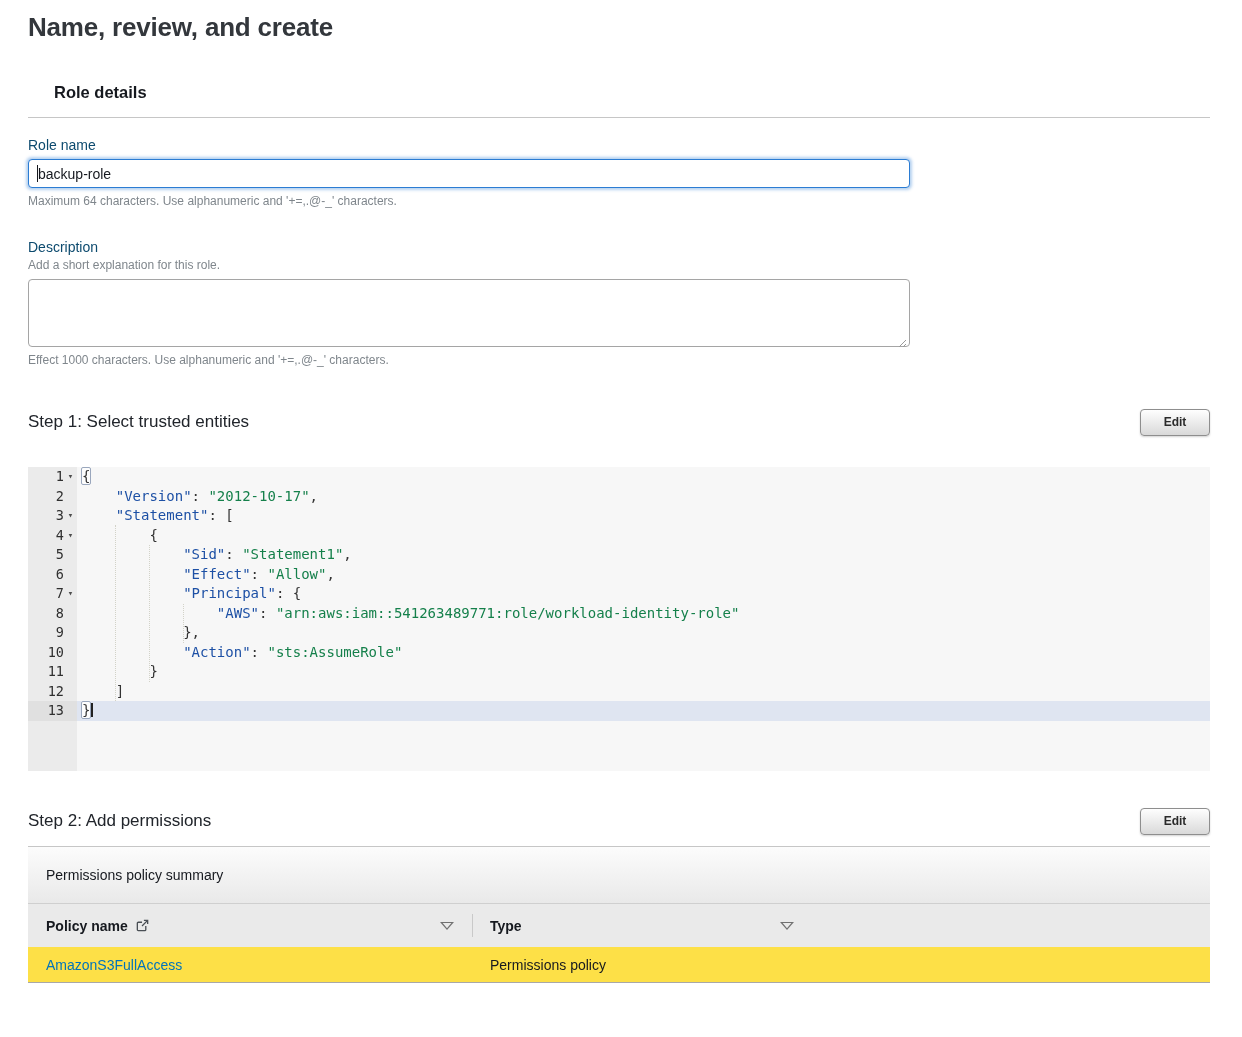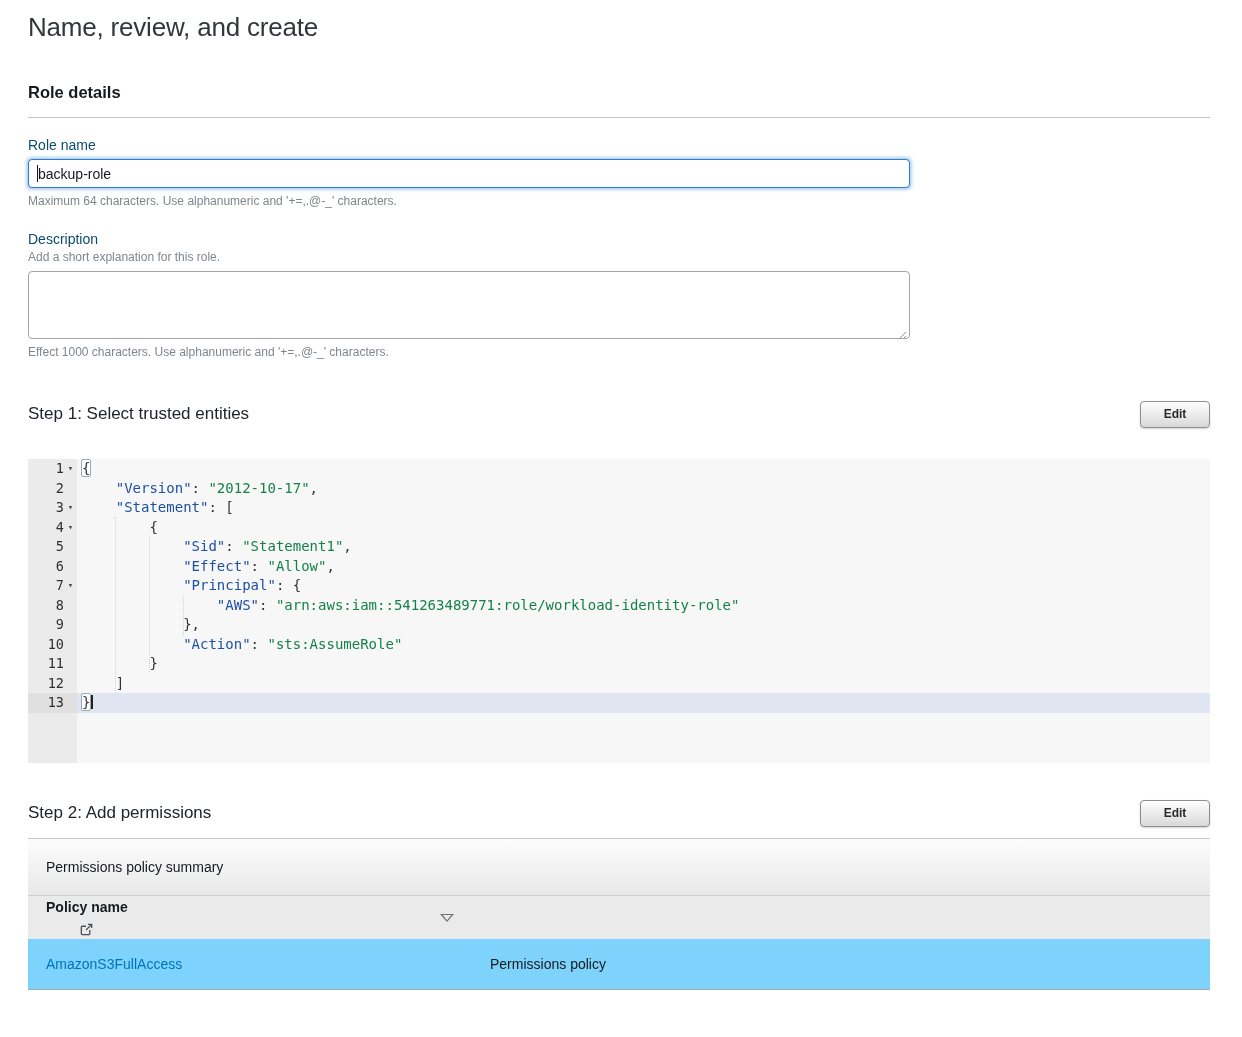--- a/index.html
+++ b/index.html
@@ -4,23 +4,23 @@
 <style>
   * { box-sizing: border-box; margin: 0; padding: 0; }
   html,body { background:#fff; }
   body {
     width:1242px; height:1037px;
     font-family:"Liberation Sans", sans-serif;
     color:#16191f; overflow:hidden;
   }
   .content { padding:12px 32px 0 28px; width:1242px; }
 
-  .page-title { font-size:26px; font-weight:400; color:#33373c; letter-spacing:-0.2px; }
-
-  .section-heading { margin-top:40px; font-size:16.5px; font-weight:700; color:#16191f; }
+  .page-title { font-size:26px; font-weight:700; color:#33373c; letter-spacing:-0.2px; }
+
+  .section-heading { margin-top:40px; font-size:16.5px; font-weight:700; color:#16191f;margin-left:26px; }
   .rule { margin-top:15px; border:none; border-top:1px solid #c6c6c6; height:0; }
 
   .field-label { margin-top:19px; font-size:14px; color:#0c4a6e; }
   .field-help  { margin-top:3px; font-size:12px; color:#7f868c; }
   .field-constraint { margin-top:6px; font-size:12px; color:#7f868c; }
 
   .input-wrap { position:relative; width:990px; margin-top:6px; }
   .role-input {
     width:882px; height:29px; padding:0 9px; font-size:14px; color:#16191f;
     font-family:"Liberation Sans", sans-serif;
@@ -32,21 +32,21 @@
 
   .desc-wrap { position:relative; width:882px; margin-top:7px; }
   .desc-textarea {
     width:882px; height:68px; padding:6px 9px; font-size:14px; color:#16191f;
     font-family:"Liberation Sans", sans-serif;
     border:1px solid #a5a5a5; border-radius:4px; outline:none; resize:none; background:#fff;
     display:block;
   }
   .resize-handle { position:absolute; right:3px; bottom:3px; width:10px; height:10px; }
 
-  .desc-block { margin-top:23px; }
+  .desc-block { margin-top:31px; }
 
   .step-row { margin-top:41px; display:flex; justify-content:space-between; align-items:center; height:28px; }
   .step-row.second { margin-top:36px; }
   .step-heading { font-size:17px; font-weight:400; color:#21252b; }
   .edit-btn {
     width:70px; height:27px; font-size:12px; font-weight:700; color:#2b2b2b;
     font-family:"Liberation Sans", sans-serif;
     background:linear-gradient(#fefefe,#d9d9d9);
     border:1px solid #8e8e8e; border-radius:4px;
     box-shadow:0 1px 2px rgba(0,0,0,0.18);
@@ -80,23 +80,23 @@
     background:linear-gradient(#fcfcfc,#e9e9e9);
     display:flex; align-items:center; padding-left:18px;
     font-size:14px; color:#16191f;
   }
   .thead { height:43px; background:#eaeaea; display:flex; }
   .th {
     display:flex; align-items:center; justify-content:space-between;
     padding:0 18px; position:relative; font-size:14px; font-weight:700; color:#16191f;
   }
   .th + .th::before { content:""; position:absolute; left:0; top:10px; bottom:10px; width:1px; background:#c9c9c9; }
-  .th-label { display:flex; align-items:center; gap:7px;flex-direction:column; }
+  .th-label { display:flex; align-items:center; gap:7px; }
   .col-1 { width:444px; } .col-2 { width:340px; } .col-3 { width:398px; }
-  .trow { height:51px; display:flex; border-bottom:1px solid #a8a8a8; background:#7dd3fc; align-items:center; }
+  .trow { height:36px; display:flex; border-bottom:1px solid #a8a8a8; background:#fde047; align-items:center; }
   .td { padding:0 18px; font-size:14px; color:#16191f; }
   .policy-link { color:#0073bb; text-decoration:none; cursor:pointer; }
   .ext-icon svg, .filter-icon svg { display:block; }
 </style>
 </head>
 <body>
 
 <div class="content">
 
   <h1 class="page-title">Name, review, and create</h1>
@@ -224,20 +224,30 @@
             <path d="M9.5 2.5 h4 v4 M13.2 2.8 l-5.7 5.7" stroke="#4a4f55" stroke-width="1.4" fill="none"></path>
           </svg>
         </span>
       </span>
       <span class="filter-icon">
         <svg width="14" height="10" viewBox="0 0 16 11">
             <path d="M1.5 1.5 h13 l-6.5 7.5 z" fill="none" stroke="#717171" stroke-width="1.4"></path>
           </svg>
       </span>
     </div>
+    <div class="th col-2">
+      <span class="th-label">
+          <span>Type</span>
+        </span>
+      <span class="filter-icon">
+        <svg width="14" height="10" viewBox="0 0 16 11">
+            <path d="M1.5 1.5 h13 l-6.5 7.5 z" fill="none" stroke="#717171" stroke-width="1.4"></path>
+          </svg>
+      </span>
+    </div>
   </div>
 
   <div class="trow">
     <div class="td col-1">
       <a class="policy-link">AmazonS3FullAccess</a>
     </div>
     <div class="td col-3">Permissions policy</div>
   </div>
 
 </div>

